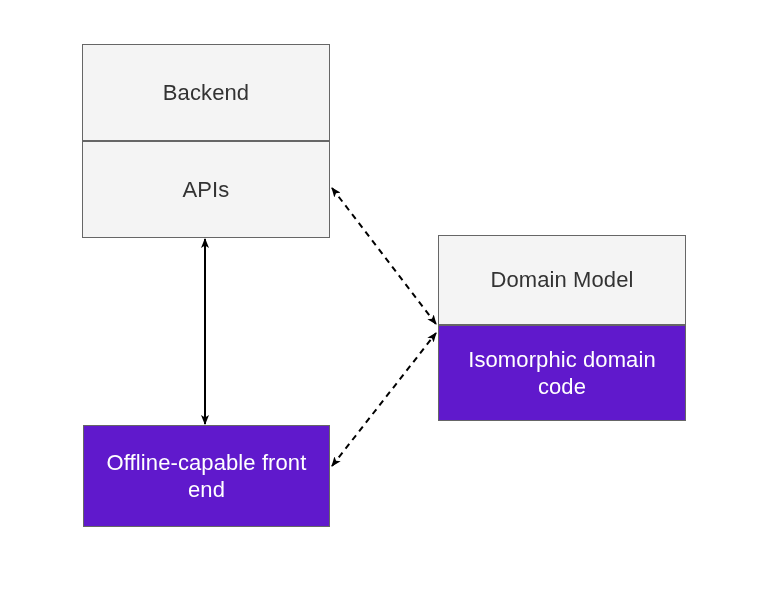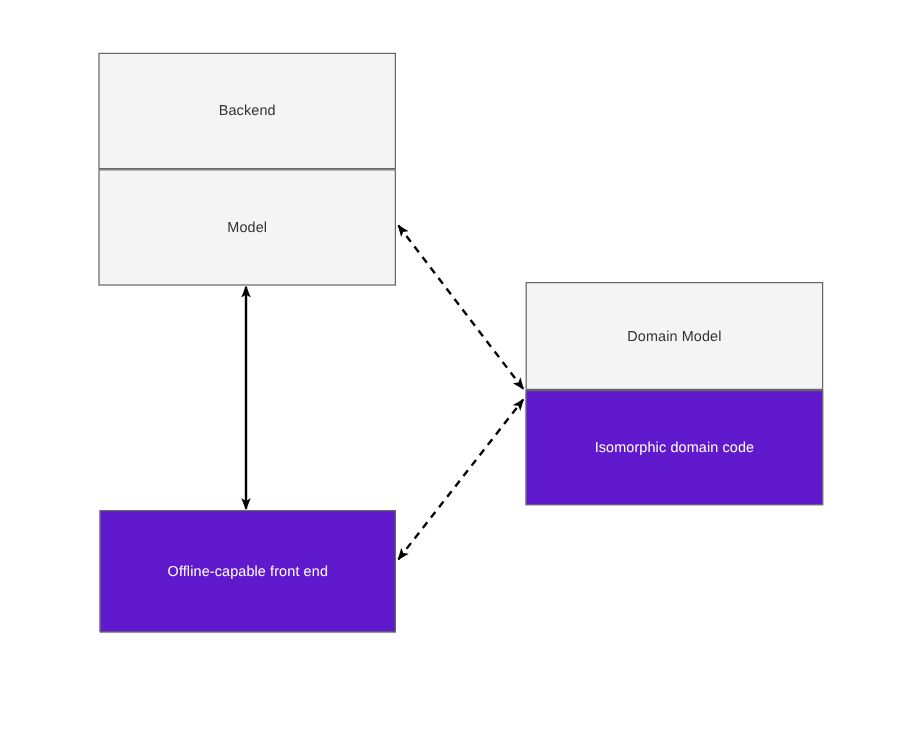--- a/index.html
+++ b/index.html
@@ -19,21 +19,21 @@
     overflow: hidden;
   }
   .node {
     position: absolute;
     box-sizing: border-box;
     border: 1px solid #666666;
     display: flex;
     align-items: center;
     justify-content: center;
     text-align: center;
-    font-size: 12px;
+    font-size: 22px;
     line-height: 1.25;
     letter-spacing: 0.1px;
   }
   .fill-gray {
     background: #f4f4f4;
     color: #333333;
   }
   .fill-purple {
     background: #6019cc;
     color: #ffffff;
@@ -72,21 +72,21 @@
     <line x1="332" y1="188" x2="436" y2="324" stroke="#000000" stroke-width="2" stroke-dasharray="6 5" marker-start="url(#arrow-start)" marker-end="url(#arrow-end)"></line>
 
     <line x1="332" y1="466" x2="436" y2="333" stroke="#000000" stroke-width="2" stroke-dasharray="6 5" marker-start="url(#arrow-start)" marker-end="url(#arrow-end)"></line>
   </svg>
 
   <div class="node fill-gray" style="left:82px; top:44px; width:248px; height:97px;">
     <span class="lbl">Backend</span>
   </div>
 
   <div class="node fill-gray" style="left:82px; top:141px; width:248px; height:97px;">
-    <span class="lbl">Model</span>
+    <span class="lbl">APIs</span>
   </div>
 
   <div class="node fill-purple" style="left:438px; top:325px; width:248px; height:96px;">
     <span class="lbl">Isomorphic domain code</span>
   </div>
 
   <div class="node fill-gray" style="left:438px; top:235px; width:248px; height:90px;">
     <span class="lbl">Domain Model</span>
   </div>
 

